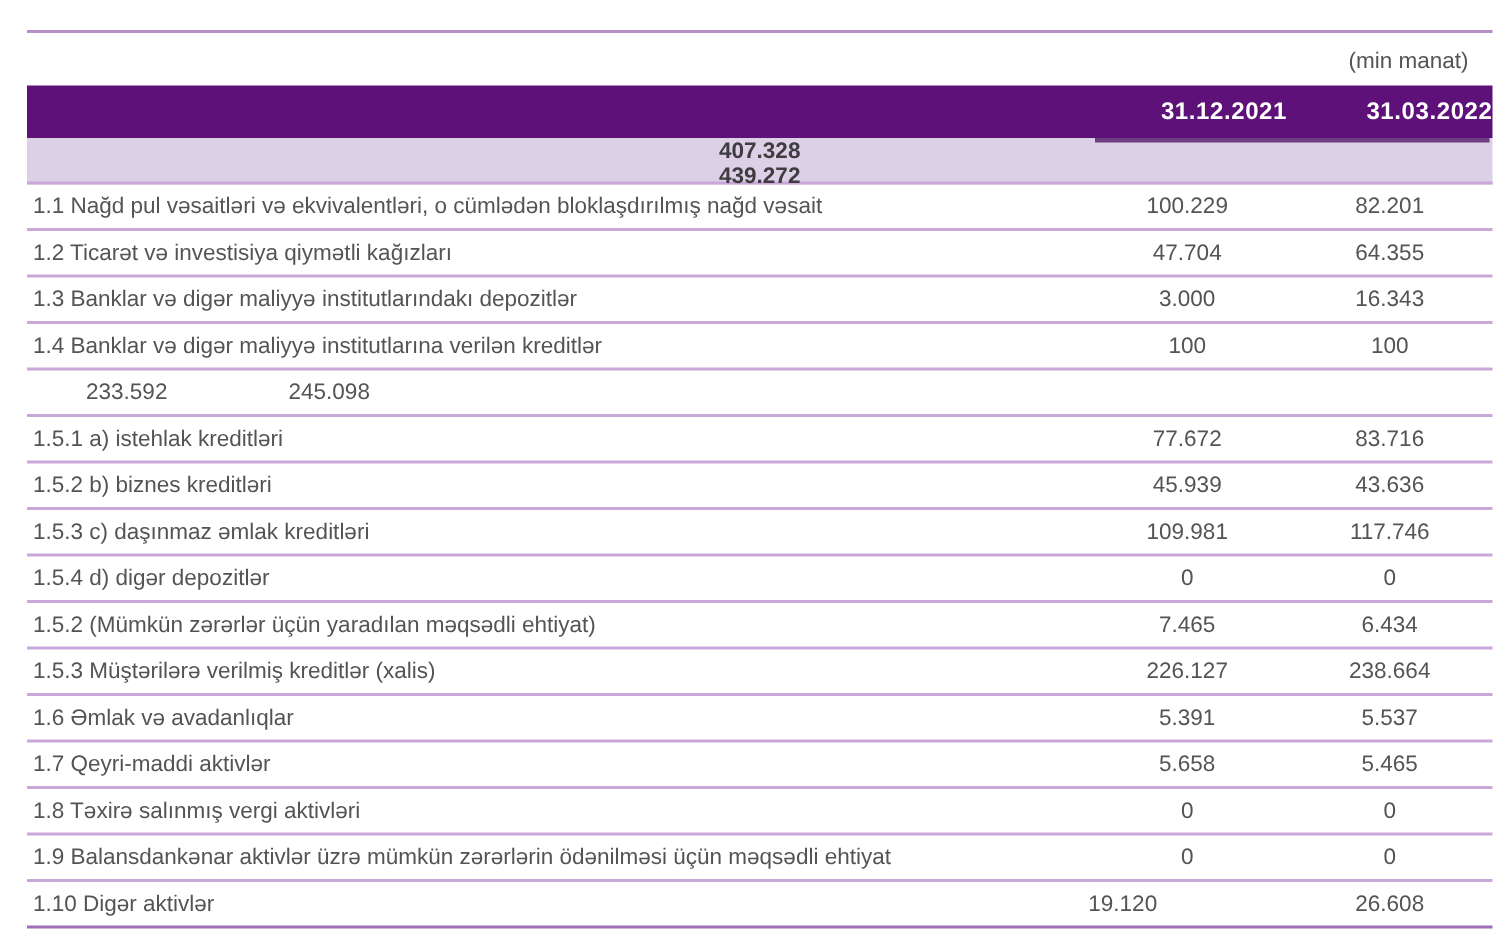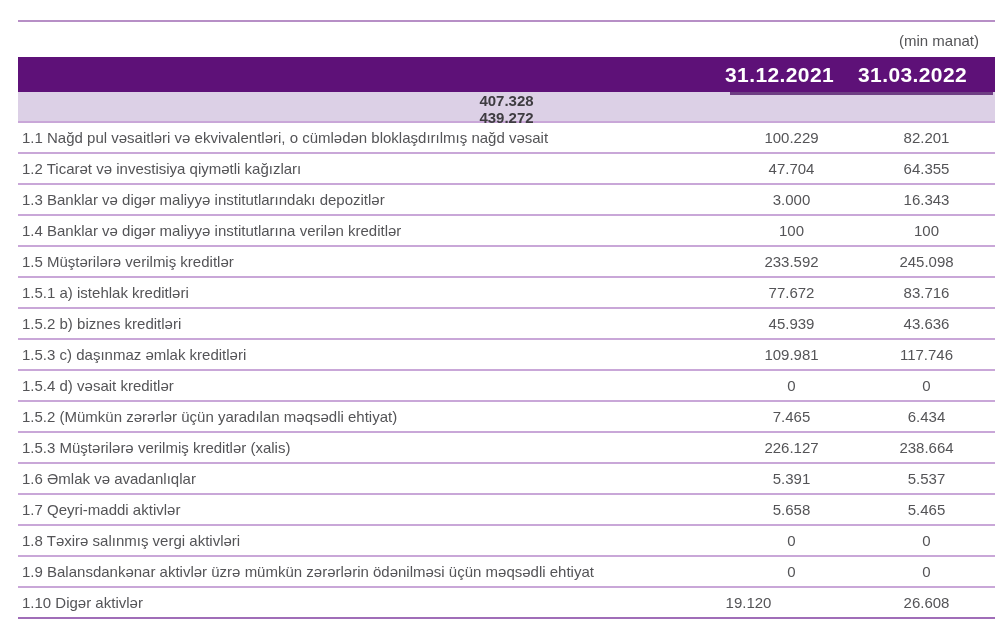--- a/index.html
+++ b/index.html
@@ -48,23 +48,23 @@
   .thead {
     display: flex;
     align-items: center;
     height: 35px;
     background: var(--brand);
   }
   .thead .spacer { flex: 1; }
   .hcell {
     color: var(--header-text);
     font-weight: bold;
-    font-size: 21px;
+    font-size: 16px;
     letter-spacing: 0.4px;
-    text-align: left;
+    text-align: right;
   }
   .hcell.c1 { width: 133px; }
   .hcell.c2 { width: 137px; }
   .header-shadow {
     position: absolute;
     left: 712px; top: 35px;
     width: 263px; height: 3px;
     background: var(--brand-shadow);
     opacity: 0.75;
   }
@@ -133,21 +133,20 @@
     <div class="val c2">16.343</div>
   </div>
 
   <div class="row">
     <div class="label">1.4 Banklar və digər maliyyə institutlarına verilən kreditlər</div>
     <div class="val c1">100</div>
     <div class="val c2">100</div>
   </div>
 
   <div class="row">
-    <div class="label">1.5 Müştərilərə verilmiş kreditlər</div>
     <div class="val c1">233.592</div>
     <div class="val c2">245.098</div>
   </div>
 
   <div class="row">
     <div class="label">1.5.1 a) istehlak kreditləri</div>
     <div class="val c1">77.672</div>
     <div class="val c2">83.716</div>
   </div>
 
@@ -157,21 +156,21 @@
     <div class="val c2">43.636</div>
   </div>
 
   <div class="row">
     <div class="label">1.5.3 c) daşınmaz əmlak kreditləri</div>
     <div class="val c1">109.981</div>
     <div class="val c2">117.746</div>
   </div>
 
   <div class="row">
-    <div class="label">1.5.4 d) vəsait kreditlər</div>
+    <div class="label">1.5.4 d) digər depozitlər</div>
     <div class="val c1">0</div>
     <div class="val c2">0</div>
   </div>
 
   <div class="row">
     <div class="label">1.5.2 (Mümkün zərərlər üçün yaradılan məqsədli ehtiyat)</div>
     <div class="val c1">7.465</div>
     <div class="val c2">6.434</div>
   </div>
 

